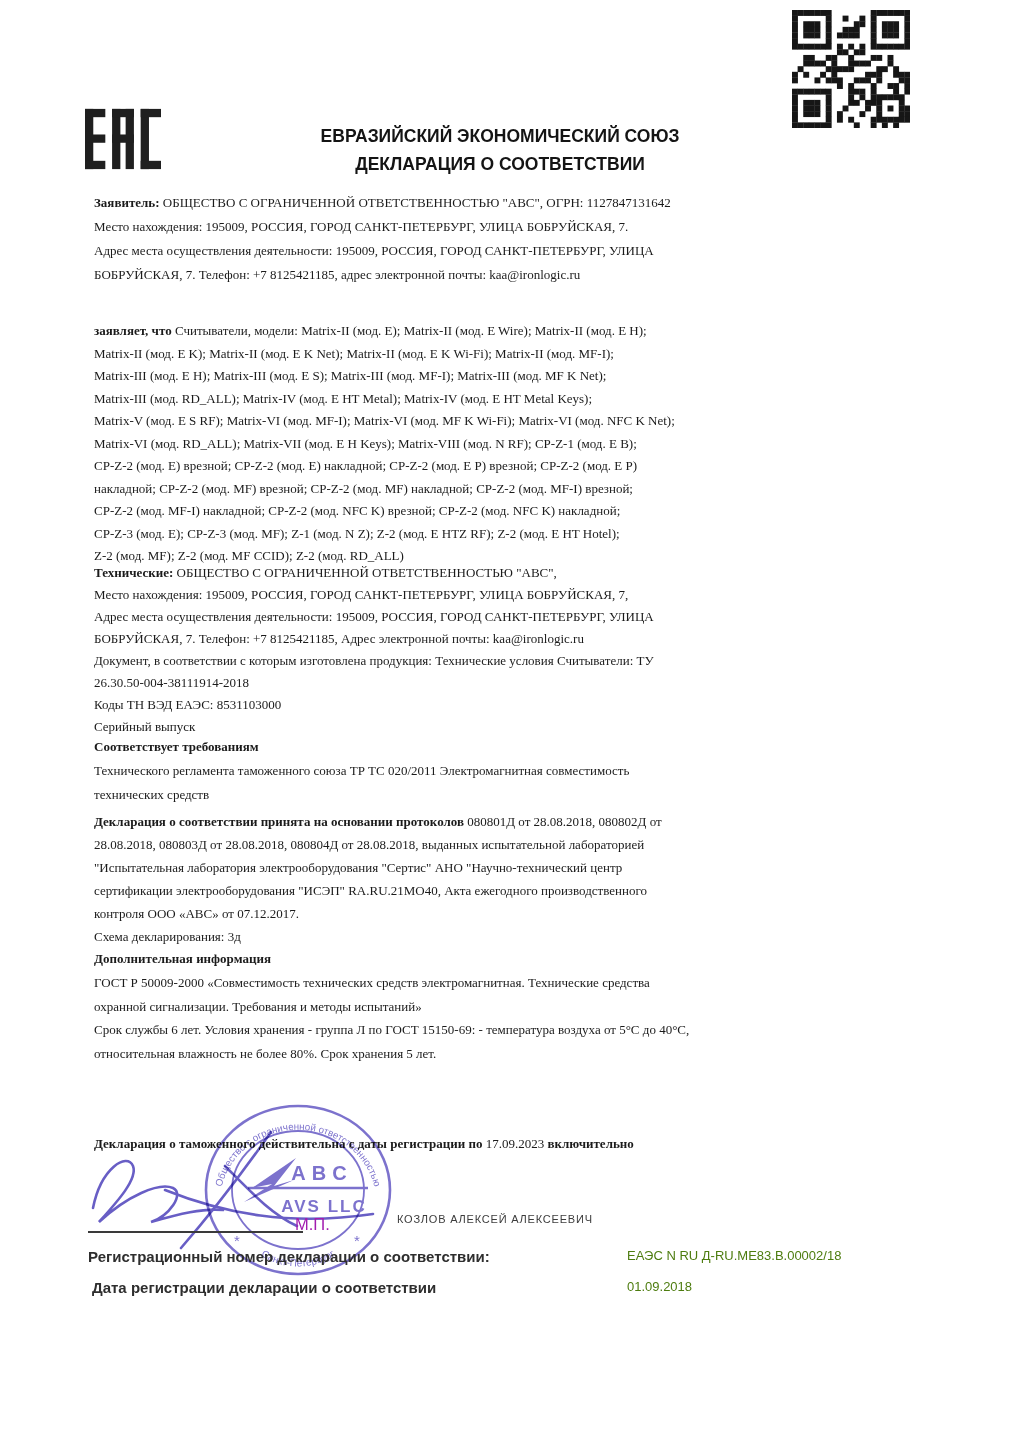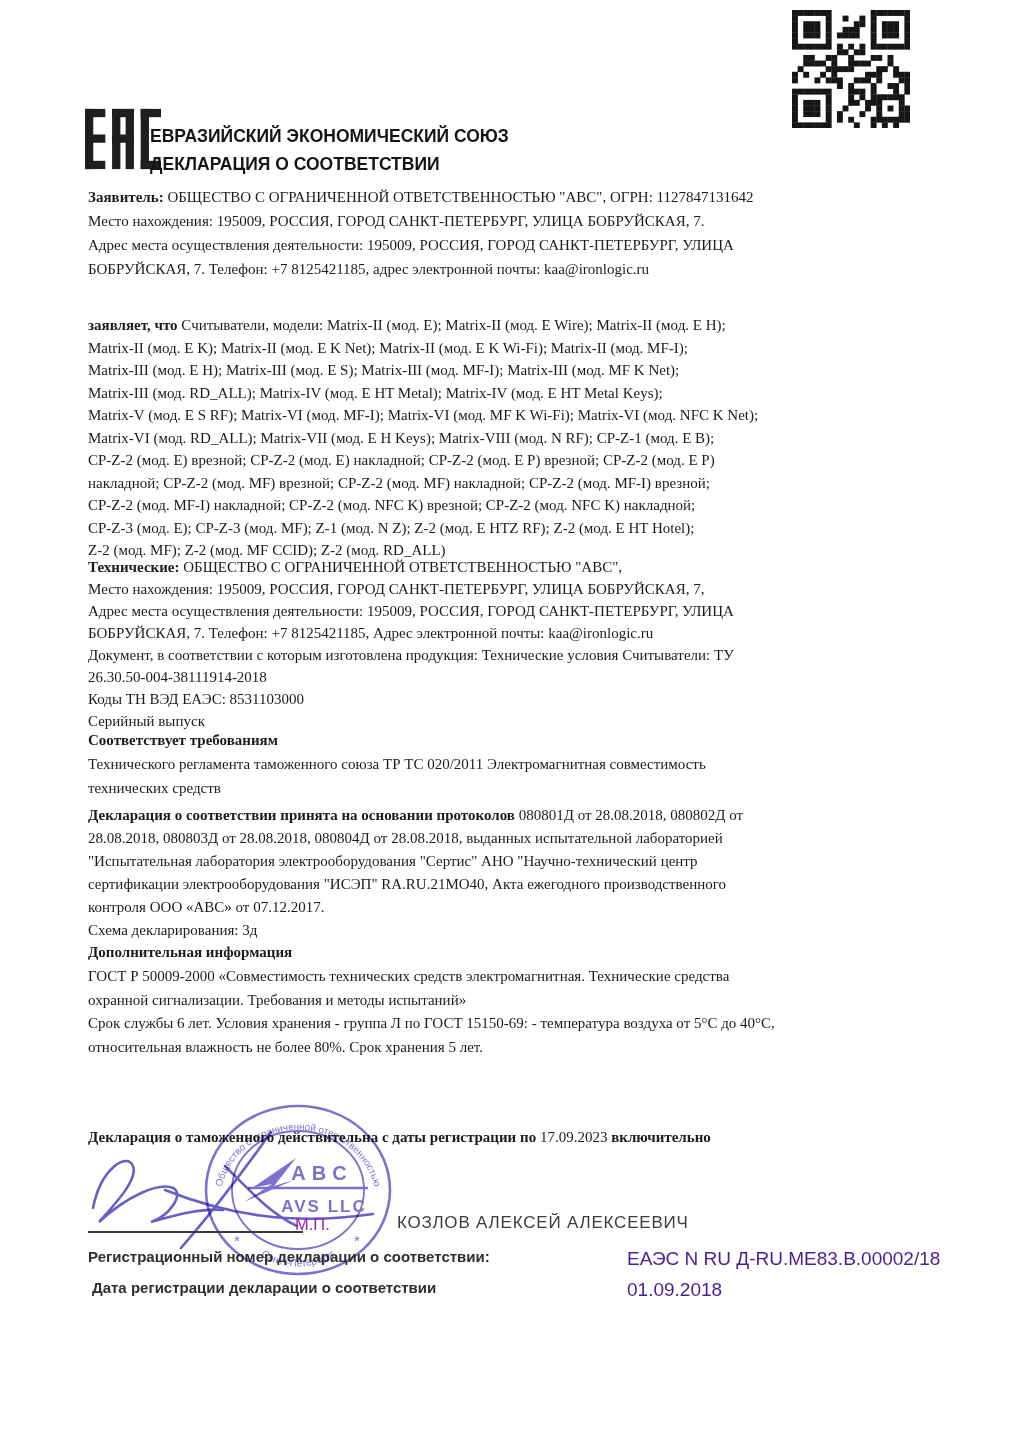--- a/index.html
+++ b/index.html
@@ -1,34 +1,34 @@
 <!DOCTYPE html>
 <html><head>
 <meta charset="utf-8">
 <style>
   html,body{margin:0;padding:0;background:#ffffff;}
   .page{position:relative;width:1024px;height:1449px;background:#fff;overflow:hidden;
         font-family:"Liberation Serif","DejaVu Serif",serif;color:#1b1b1b;}
-  .para{position:absolute;left:86px;width:876px;margin:2px;font-size:15px;line-height:23.5px;}
+  .para{position:absolute;left:86px;width:876px;margin:8px;font-size:13px;line-height:23.5px;}
   .preline{white-space:pre-line;}
   .bold{font-weight:bold;}
-  .titles{position:absolute;left:150px;top:122px;width:700px;
+  .titles{position:absolute;left:150px;top:122px;width:700px;text-align:center;
           font-family:"Liberation Sans","DejaVu Sans",sans-serif;font-weight:bold;
           font-size:17.5px;line-height:28px;color:#141414;}
   .eac{position:absolute;left:85px;top:103px;}
   .qr{position:absolute;left:792px;top:10px;}
   .sig-line{position:absolute;left:88px;top:1231px;width:215px;border-bottom:2px solid #3a3a3a;}
   .mp{position:absolute;left:295px;top:1215px;font-family:"Liberation Sans","DejaVu Sans",sans-serif;
       font-size:16.5px;color:#a21caf;}
   .signer{position:absolute;left:397px;top:1213px;font-family:"Liberation Sans","DejaVu Sans",sans-serif;
-      font-size:17px;letter-spacing:0.8px;color:#3c3c3c;}
+      font-size:11px;letter-spacing:0.8px;color:#3c3c3c;}
   .reg-label{position:absolute;font-family:"Liberation Sans","DejaVu Sans",sans-serif;
       font-weight:bold;font-size:15px;color:#2e2e2e;}
   .reg-value{position:absolute;font-family:"Liberation Sans","DejaVu Sans",sans-serif;
-      font-size:19px;color:#4c1d95;}
+      font-size:13px;color:#4d7c0f;}
   .stamp{position:absolute;left:200px;top:1100px;mix-blend-mode:multiply;opacity:0.88;}
   .stxt{font-family:"Liberation Sans","DejaVu Sans",sans-serif;}
   .signature{position:absolute;left:75px;top:1130px;mix-blend-mode:multiply;opacity:0.92;}
 </style>
 </head>
 <body>
 
 <div class="page">
 
   <svg class="eac" width="76" height="72" viewBox="0 0 101 80" fill="#1f1f1f">

